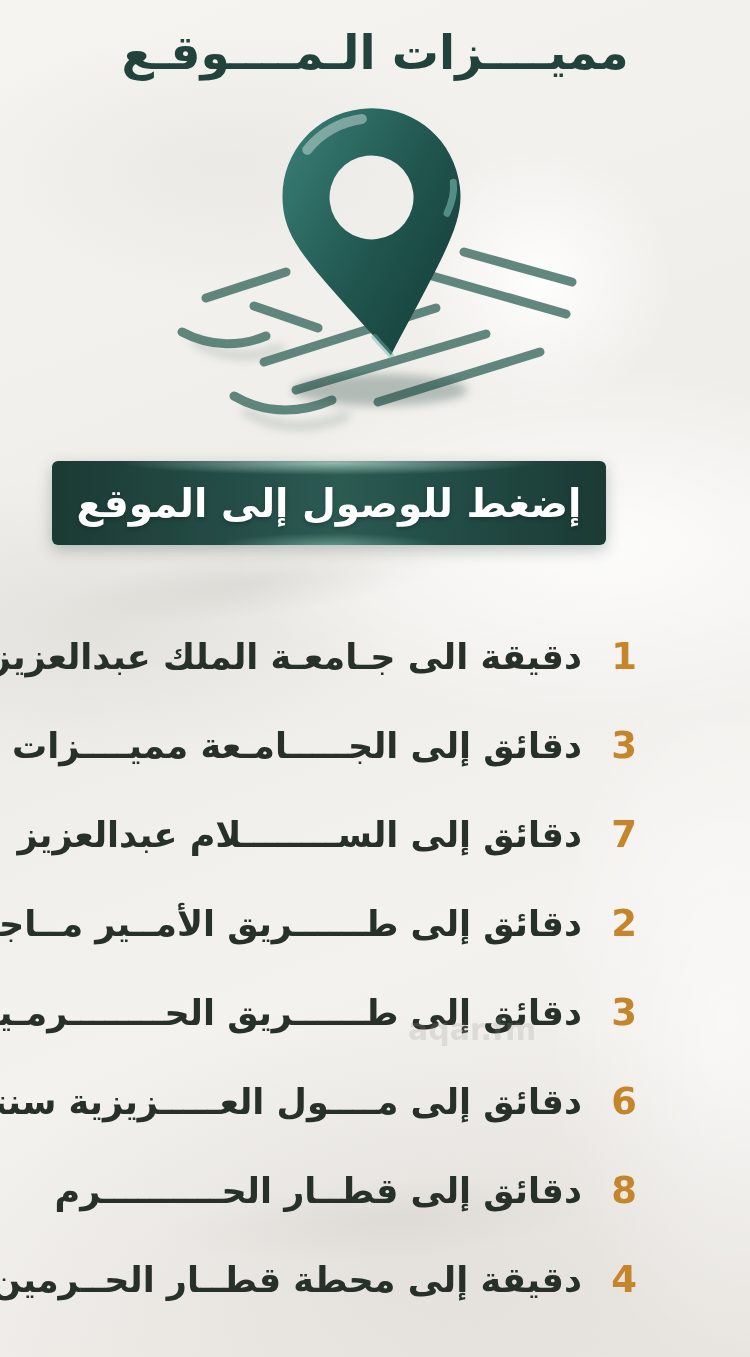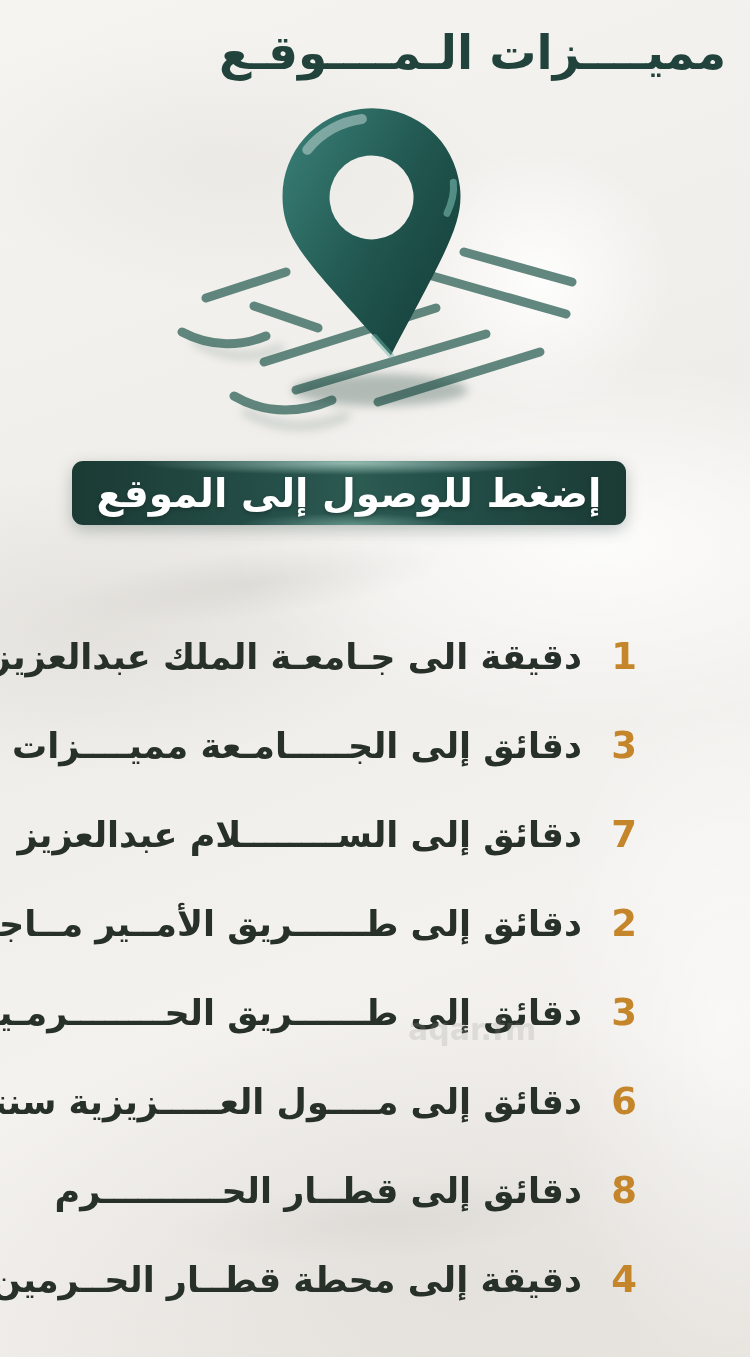--- a/index.html
+++ b/index.html
@@ -25,32 +25,32 @@
     background:radial-gradient(ellipse 50% 40% at 45% 50%, rgba(110,108,100,.10), transparent 70%);
     transform:rotate(-7deg);}
   .fold-2{left:330px;top:70px;width:420px;height:420px;
     background:radial-gradient(ellipse 45% 45% at 50% 50%, rgba(255,255,255,.9), transparent 70%);}
   .fold-3{left:60px;top:1140px;width:640px;height:160px;
     background:radial-gradient(ellipse 48% 35% at 50% 50%, rgba(112,110,102,.07), transparent 70%);
     transform:rotate(-4deg);}
 
   .page-title{
     position:absolute;top:22px;right:24px;left:24px;
-    text-align:right;
+    text-align:center;
     font-size:47px;font-weight:bold;
     color:#21433c;
     line-height:1.3;
   }
 
   .pin-wrap{position:absolute;left:168px;top:100px;width:424px;height:348px;}
   .pin-wrap svg{width:100%;height:100%;display:block;}
 
   .cta{
-    position:absolute;left:72px;top:461px;width:554px;height:64px;
-    border-radius:11px;
+    position:absolute;left:52px;top:461px;width:554px;height:84px;
+    border-radius:6px;
     background:linear-gradient(90deg,#1b3a34 0%,#26504a 38%,#2c5b52 52%,#24504a 66%,#1b3a34 100%);
     box-shadow:0 5px 16px rgba(28,58,52,.28);
     display:flex;align-items:center;justify-content:center;
     overflow:hidden;cursor:pointer;
   }
   .cta::before{
     content:"";position:absolute;left:12%;right:12%;top:-10px;height:24px;
     background:radial-gradient(ellipse at center, rgba(214,248,238,.6), transparent 70%);
   }
   .cta::after{

